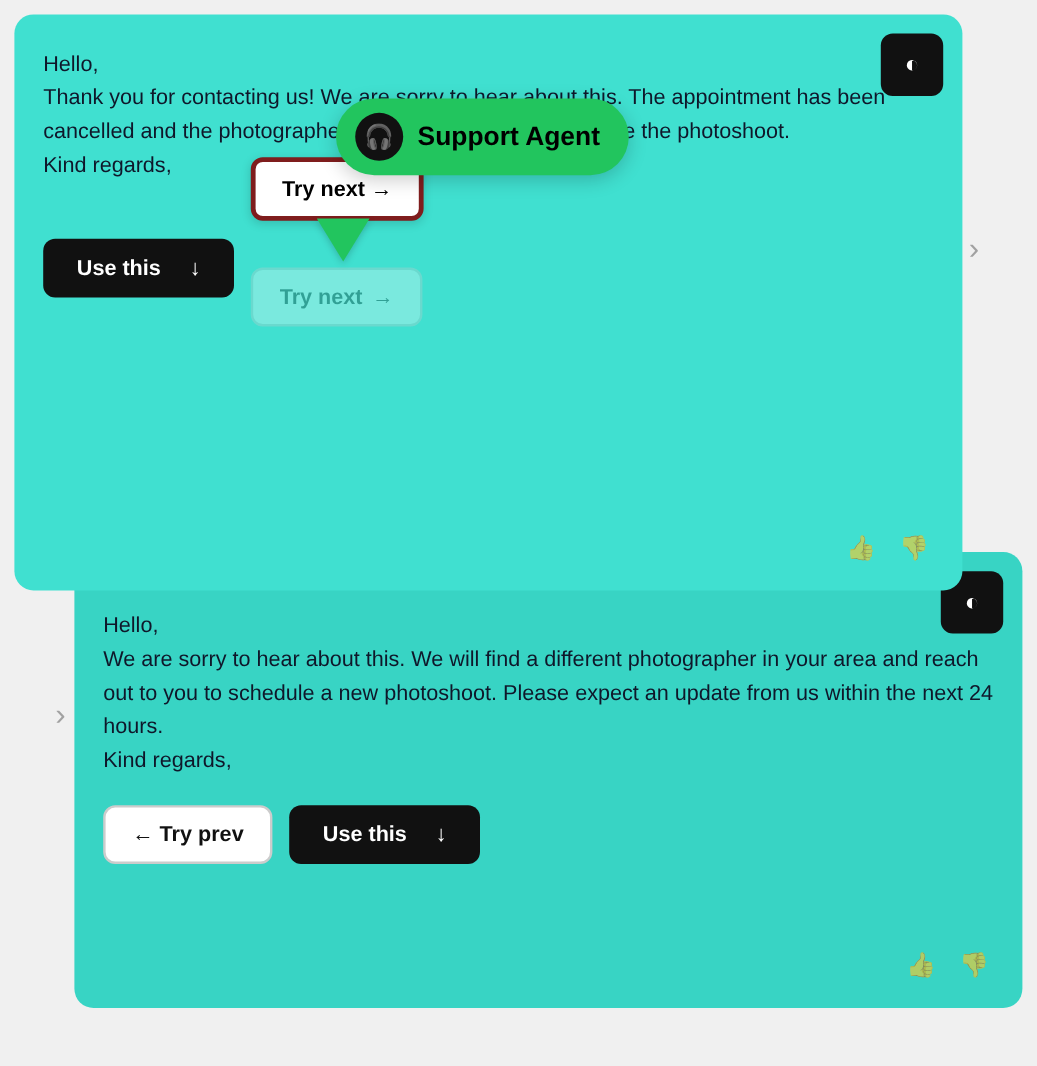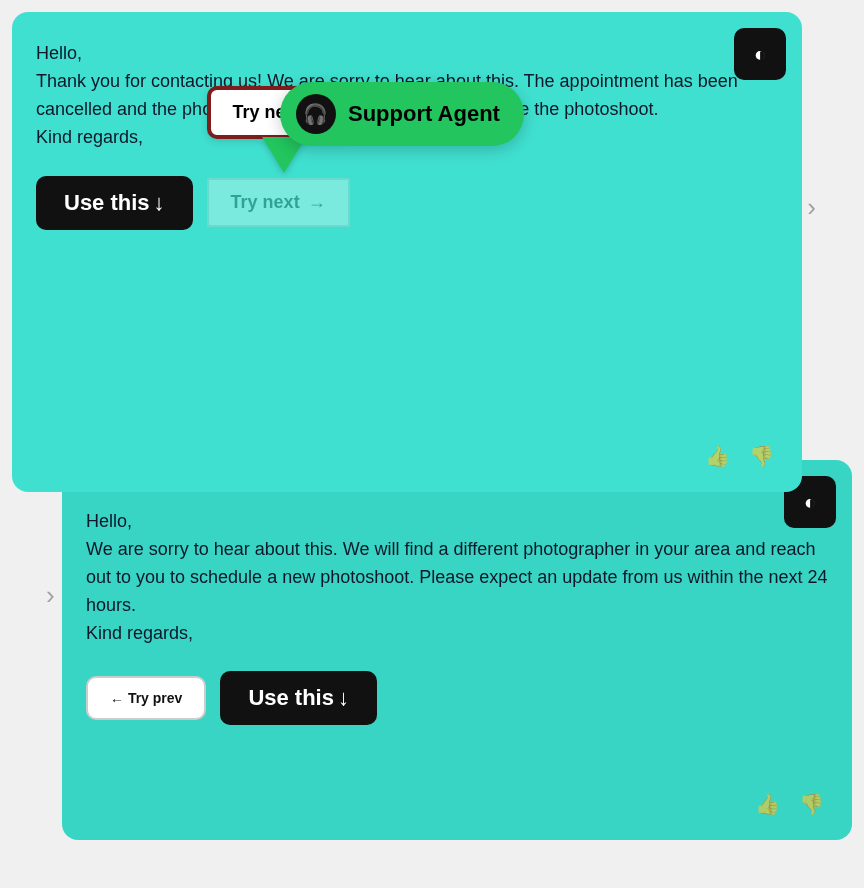--- a/index.html
+++ b/index.html
@@ -57,51 +57,52 @@
       margin-top: 8px;
       position: relative;
     }
 
     .btn-use-this {
       background: #111;
       color: #fff;
       border: none;
       border-radius: 10px;
       padding: 14px 28px;
-      font-size: 22px;
+      font-size: 18px;
       font-weight: 700;
       cursor: pointer;
       display: flex;
       align-items: flex-end;
-      gap: 4px;
+      gap: 24px;
       white-space: nowrap;
     }
 
     .btn-try-next {
       background: #fff;
       color: #111;
       border: 2px solid #ccc;
-      border-radius: 0;
+      border-radius: 10px;
       padding: 12px 22px;
       font-size: 18px;
       font-weight: 600;
       cursor: pointer;
       display: flex;
       align-items: center;
       gap: 8px;
       white-space: nowrap;
+      margin-top: 47px;
     }
 
     .btn-try-prev {
       background: #fff;
       color: #111;
       border: 2px solid #ccc;
       border-radius: 10px;
       padding: 12px 22px;
-      font-size: 14px;
+      font-size: 18px;
       font-weight: 600;
       cursor: pointer;
       display: flex;
       align-items: center;
       gap: 8px;
       white-space: nowrap;
     }
 
     .feedback-icons {
       position: absolute;

